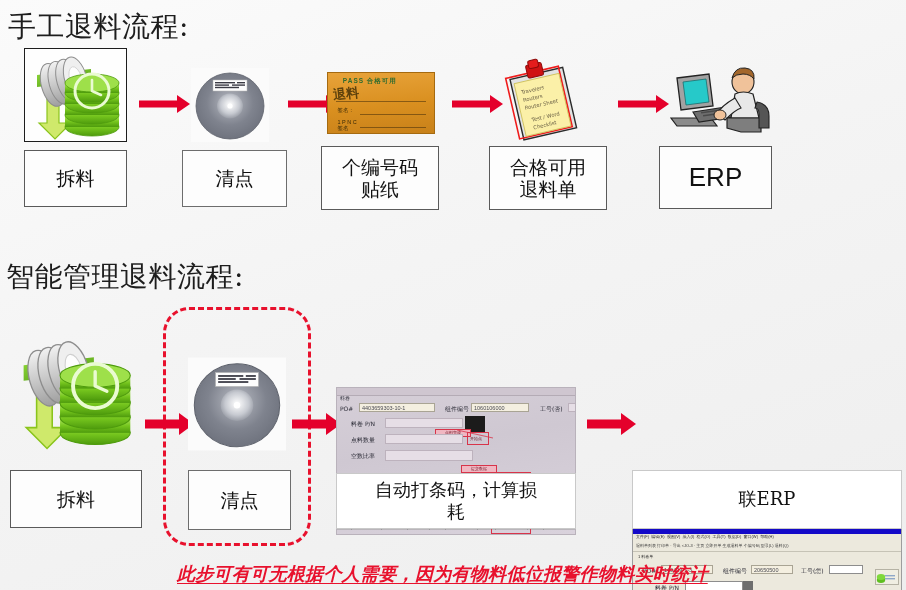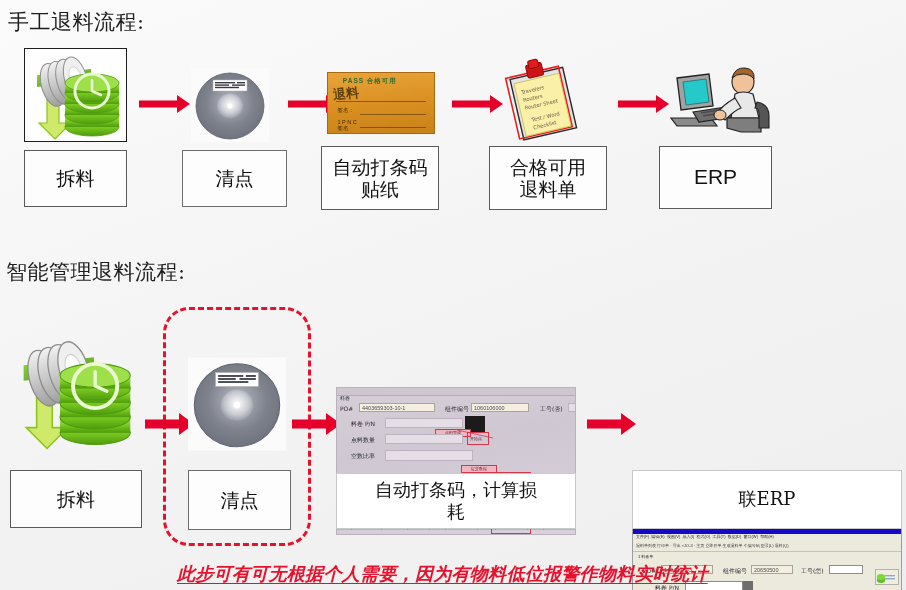--- a/index.html
+++ b/index.html
@@ -11,21 +11,21 @@
     overflow: hidden;
     background: linear-gradient(160deg, #fbfbfb 0%, #f4f4f4 45%, #eeeeee 100%);
     font-family: "Liberation Sans", "DejaVu Sans", sans-serif;
     color: #1a1a1a;
   }
   .abs { position: absolute; }
 
   
   .section-title {
     font-family: "DejaVu Serif", "Liberation Serif", serif;
-    font-size: 21px;
+    font-size: 28px;
     font-weight: 400;
     color: #1d1d1d;
     letter-spacing: 0.5px;
     white-space: nowrap;
   }
 
   
   .pbox {
     border: 1.5px solid #5a5a5a;
     background: #fdfdfd;
@@ -35,21 +35,21 @@
     text-align: center;
     font-family: "DejaVu Serif", "Liberation Serif", serif;
     font-size: 19px;
     line-height: 1.18;
     color: #111;
     box-sizing: border-box;
   }
   .pbox.thin { border-width: 1px; border-color: #6d6d6d; }
   .pbox.erp {
     font-family: "Liberation Sans", sans-serif;
-    font-size: 21px;
+    font-size: 26px;
   }
   .pbox.caption {
     border: 1px solid #c9c9c9;
     background: #ffffff;
     font-size: 18px;
     line-height: 1.25;
     padding: 0 4px;
   }
 
   
@@ -295,21 +295,21 @@
   <div class="st-hdr">PASS  合格可用</div>
   <div class="st-scribble">退料</div>
   <div class="st-line" style="left:8%; top:46%; width:84%;"></div>
   <div class="st-lbl" style="left:9%; top:57%;">签名：</div>
   <div class="st-line" style="left:30%; top:68%; width:62%;"></div>
   <div class="st-lbl" style="left:9%; top:76%;">1 P N C</div>
   <div class="st-lbl" style="left:9%; top:86%;">签名</div>
   <div class="st-line" style="left:30%; top:90%; width:62%;"></div>
 </div>
 <div class="abs pbox" style="left:321px; top:146px; width:118px; height:64px; flex-direction:column;">
-  <span>自动打条码</span>
+  <span>个编号码</span>
   <span>贴纸</span>
 </div>
 
 <div class="arrow abs" style="left:452px; top:94px; width:52px; height:20px;">
   <div class="shaft" style="width:38px;"></div>
   <div class="head" style="left:38px;"></div>
 </div>
 
 <div class="abs clipboard" style="left:498px; top:56px; width:96px; height:86px;">
   <svg width="96" height="86" viewBox="0 0 96 86">

